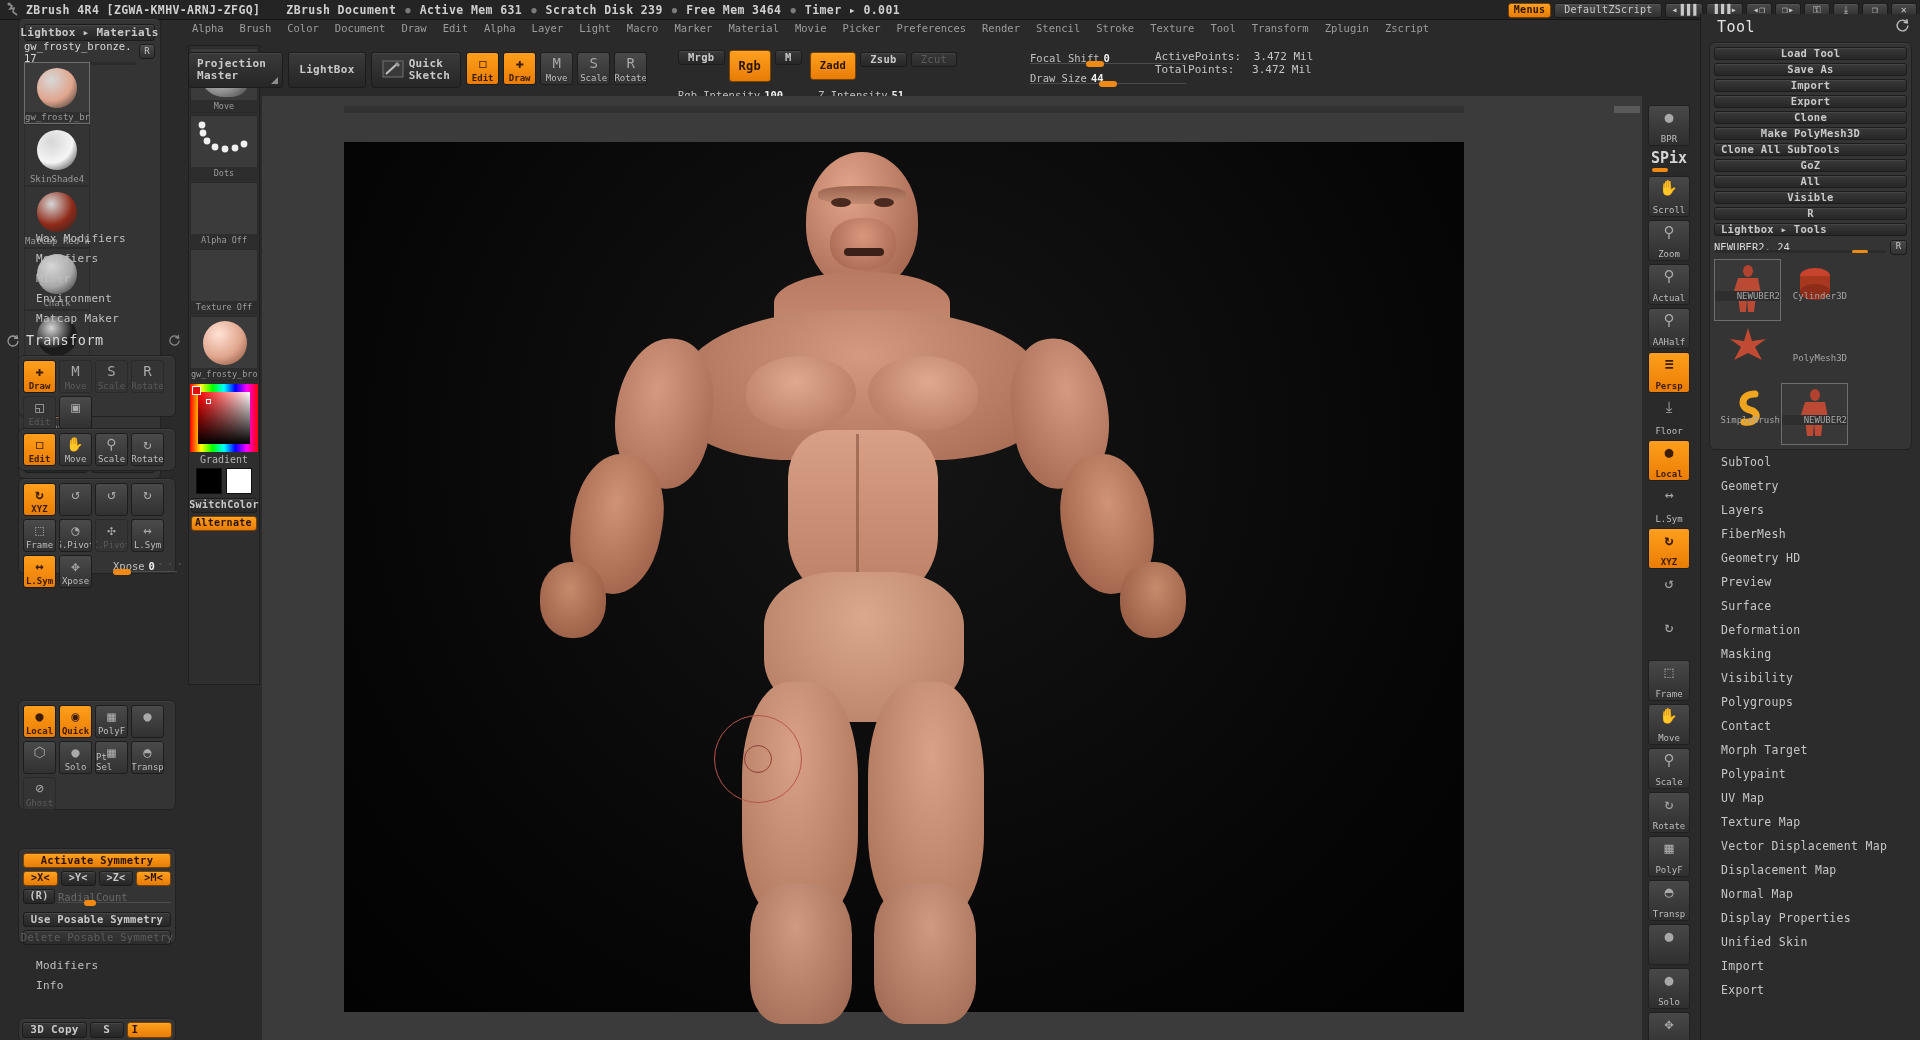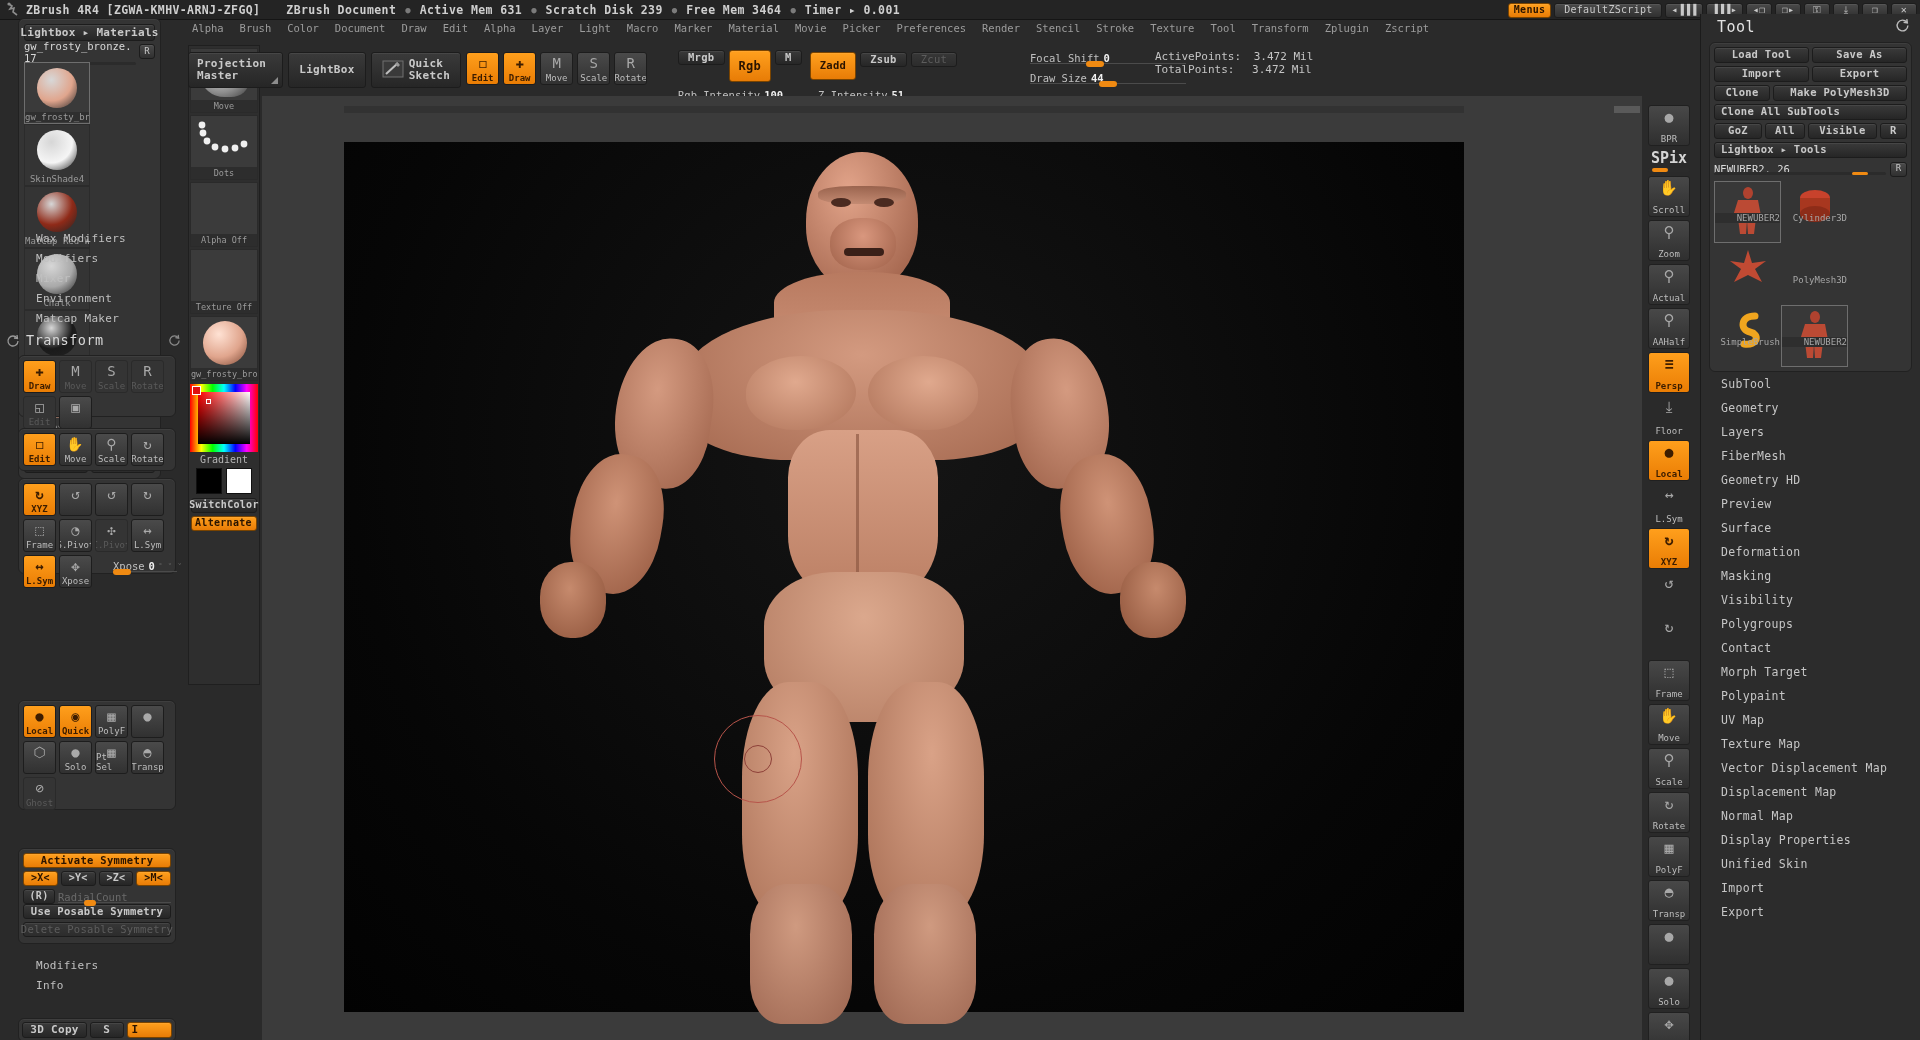--- a/index.html
+++ b/index.html
@@ -142,21 +142,21 @@
   #spix .bar{ position:relative; height:4px; background:#2b2b2b; border-radius:2px; margin-top:1px;}
   #spix .bar i{ position:absolute;left:4px;top:0;width:16px;height:4px;background:#f08a12;border-radius:2px;}
 
   
   #toolpanel{ left:1700px; top:14px; width:220px; height:1026px; background:#2c2c2c;
     border-left:1px solid #1b1b1b;}
   #toolHdr{ display:flex; align-items:center; justify-content:space-between;
     padding:4px 10px 6px 16px;}
   #toolHdr .ttl{ font-size:15px; color:#e2e2e2; letter-spacing:.5px;}
   #toolBox{ margin:0 8px; padding:4px; }
-  .tbrow{ display:flex; gap:3px; margin-bottom:3px;}
+  .tbrow{ display:flex; gap:3px; margin-bottom:3px;flex-direction:column;}
   .tbrow .btn{ height:16px; flex:1; font-size:10.5px;}
   .tlname{ display:flex; align-items:center; gap:4px; height:16px; margin-bottom:4px;}
   .tlname .nm{ flex:1; position:relative; color:#dcdcdc; font-size:10.5px;}
   .tlname .nm .slider{position:absolute;left:0;bottom:0;height:3px;width:100%;background:#2b2b2b;border-radius:2px;}
   .tlname .nm .slider i{position:absolute;right:18px;top:0;width:16px;height:3px;background:#f08a12;border-radius:2px;}
   .tgrid{ display:flex; flex-wrap:wrap;}
   .tcell{ width:67px; height:62px; position:relative; border:1px solid transparent;}
   .tcell.sel{ border:1px solid #6e6e6e; background:#383838;}
   .tcell .cap{ position:absolute;left:0;right:0;bottom:19px;text-align:right;font-size:9px;
     color:#a6a6a6; overflow:hidden; white-space:nowrap;}
@@ -457,21 +457,21 @@
       <div class="btn on" style="width: 35px; height: 15px; font-size: 10px;">&gt;M&lt;</div>
     </div>
   <div class="row" style="margin-top:3px; align-items:center">
     <div class="btn dark" style="width:32px;height:15px;font-size:10px">(R)</div>
     <div class="sldr" style="flex:1">
       <span class="dim">RadialCount</span>
       <span class="track"></span>
         <span class="knob" style="left:26px;width:12px"></span>
     </div>
   </div>
-  <div class="btn dark" style="width:100%;height:15px;margin-top:0;font-size:10.5px">Use Posable Symmetry</div>
+  <div class="btn dark" style="width:100%;height:15px;margin-top:8px;font-size:10.5px">Use Posable Symmetry</div>
   <div class="btn dis" style="width:100%;height:15px;margin-top:3px;font-size:10.5px">Delete Posable Symmetry</div>
 </div>
 
 <div class="leftmenu abs" id="symFooter" style="top:955px">
     <div class="item">Modifiers</div>
     <div class="item">Info</div>
   </div>
 
 <div id="copybar" class="abs grp" style="width:158px;height:24px;padding:3px;display:flex;gap:3px">
   <div class="btn dark" style="flex:1.6;height:16px">3D Copy</div>
@@ -794,21 +794,21 @@
     <div class="tbrow">
       <div class="btn dark" style="flex:.55">GoZ</div>
       <div class="btn dark" style="flex:.45">All</div>
       <div class="btn dark" style="flex:.8">Visible</div>
       <div class="btn dark" style="flex:.3">R</div>
     </div>
     <div class="tbrow">
       <div class="btn dark" style="justify-content:flex-start;padding-left:6px">Lightbox ▸ Tools</div>
     </div>
     <div class="tlname">
-      <div class="nm"><span>NEWUBER2. 26</span><span class="slider">
+      <div class="nm"><span>NEWUBER2. 24</span><span class="slider">
             <i></i>
           </span></div>
       <div class="btn" style="width:17px;height:15px;font-size:9px">R</div>
     </div>
     <div class="tgrid" id="toolGrid">
         <div class="tcell sel">
           <span class="ico"><svg width="44" height="48" viewBox="0 0 44 48">
               <ellipse cx="22" cy="7" rx="5" ry="6" fill="#b0422f"></ellipse>
               <path d="M12 14 h20 l3 16 -5 2 -2 16 h-6 l-1-14 -1 14 h-6 l-2-16 -5-2Z" fill="#bb4a34"></path>
             </svg></span>

